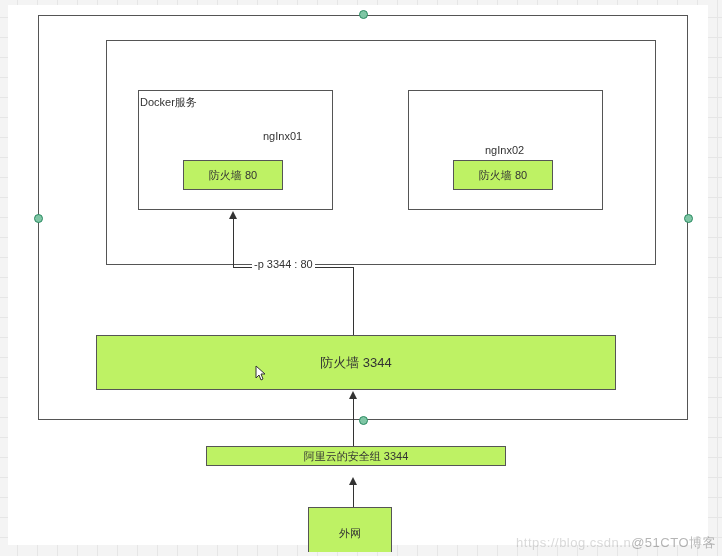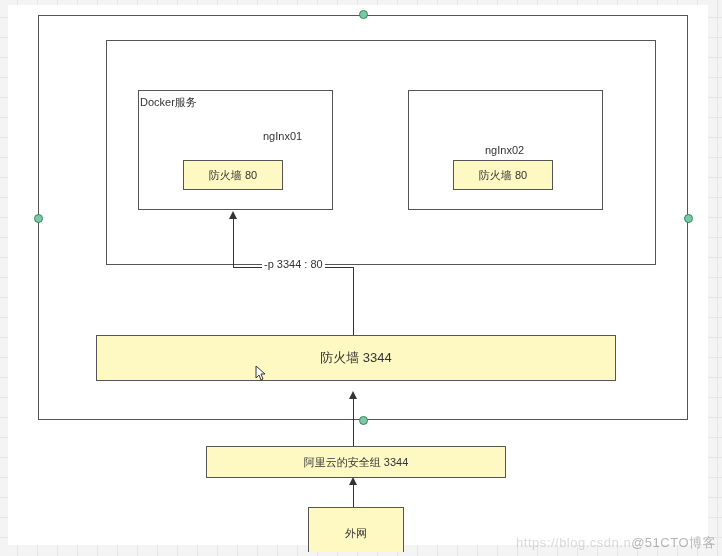--- a/index.html
+++ b/index.html
@@ -22,21 +22,21 @@
   }
   .canvas {
     position: absolute;
     left: 8px; top: 5px;
     width: 700px; height: 540px;
     background: #fff;
   }
   .box {
     position: absolute;
     border: 1px solid #555;
-    background: #fef9c3;
+    background: #bef264;
     display: flex;
     align-items: center;
     justify-content: center;
     text-align: center;
   }
   .label-free {
     position: absolute;
     background: #fff;
     padding: 0 2px;
     font-size: 11px;
@@ -106,41 +106,41 @@
   </div>
 
   <div class="arrow-line" style="left:345px; top:262px; width:1px; height:68px;"></div>
 
   <div class="arrow-line" style="left:225px; top:262px; width:120px; height:1px;"></div>
 
   <div class="arrow-line" style="left:225px; top:214px; width:1px; height:48px;"></div>
 
   <div class="arrowhead arrow-up" style="left:221px; top:206px;"></div>
 
-  <div class="label-free" style="left:254px; top:253px; font-size:11px;">-p 3344 : 80</div>
+  <div class="label-free" style="left:244px; top:253px; font-size:11px;">-p 3344 : 80</div>
 
-  <div class="box" style="left:88px; top:330px; width:520px; height:46px; font-size:13px;">
+  <div class="box" style="left:88px; top:330px; width:520px; height:55px; font-size:13px;">
     <span>防火墙   3344</span>
   </div>
 
   <svg class="cursor-icon" style="left:247px; top:360px;" width="14" height="18" viewBox="0 0 14 18">
     <path d="M1 1 L1 13 L4 10 L6 15 L8 14 L6 9 L10 9 Z" fill="#fff" stroke="#333" stroke-width="1"></path>
   </svg>
 
   <div class="arrow-line" style="left:345px; top:394px; width:1px; height:47px;"></div>
   <div class="arrowhead arrow-up" style="left:341px; top:386px;"></div>
 
-  <div class="box" style="left:198px; top:441px; width:300px; height:32px; font-size:11px;">
+  <div class="box" style="left:198px; top:441px; width:300px; height:20px; font-size:11px;">
     <span>阿里云的安全组   3344</span>
   </div>
 
   <div class="arrow-line" style="left:345px; top:479px; width:1px; height:23px;"></div>
   <div class="arrowhead arrow-up" style="left:341px; top:472px;"></div>
 
-  <div class="box" style="left:300px; top:502px; width:96px; height:45px; font-size:11px; border-bottom:none;">
+  <div class="box" style="left:300px; top:502px; width:84px; height:45px; font-size:11px; border-bottom:none;">
     <span style="margin-top:6px;">外网</span>
   </div>
 
 </div>
 
 <div class="watermark">
   <span class="faint">https://blog.csdn.n</span><span>@51CTO博客</span>
 </div>
 
 </body></html>

